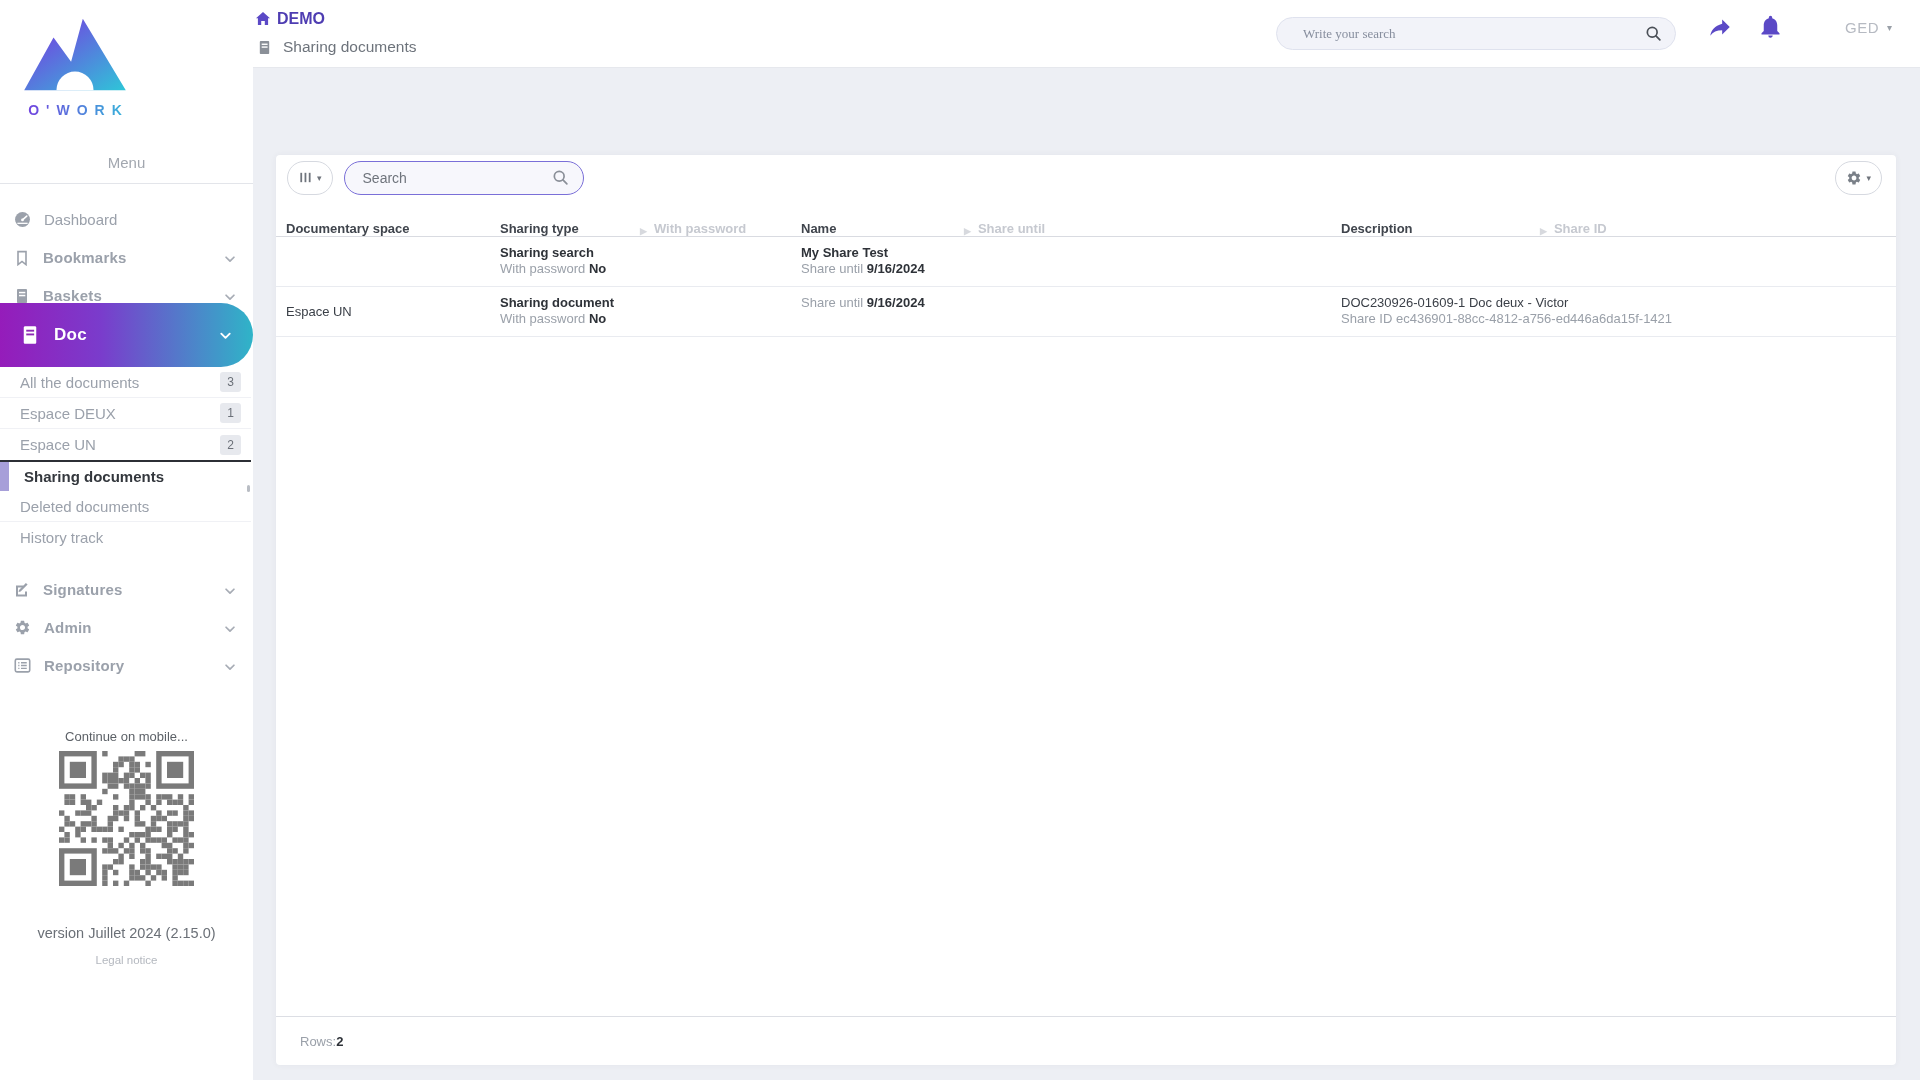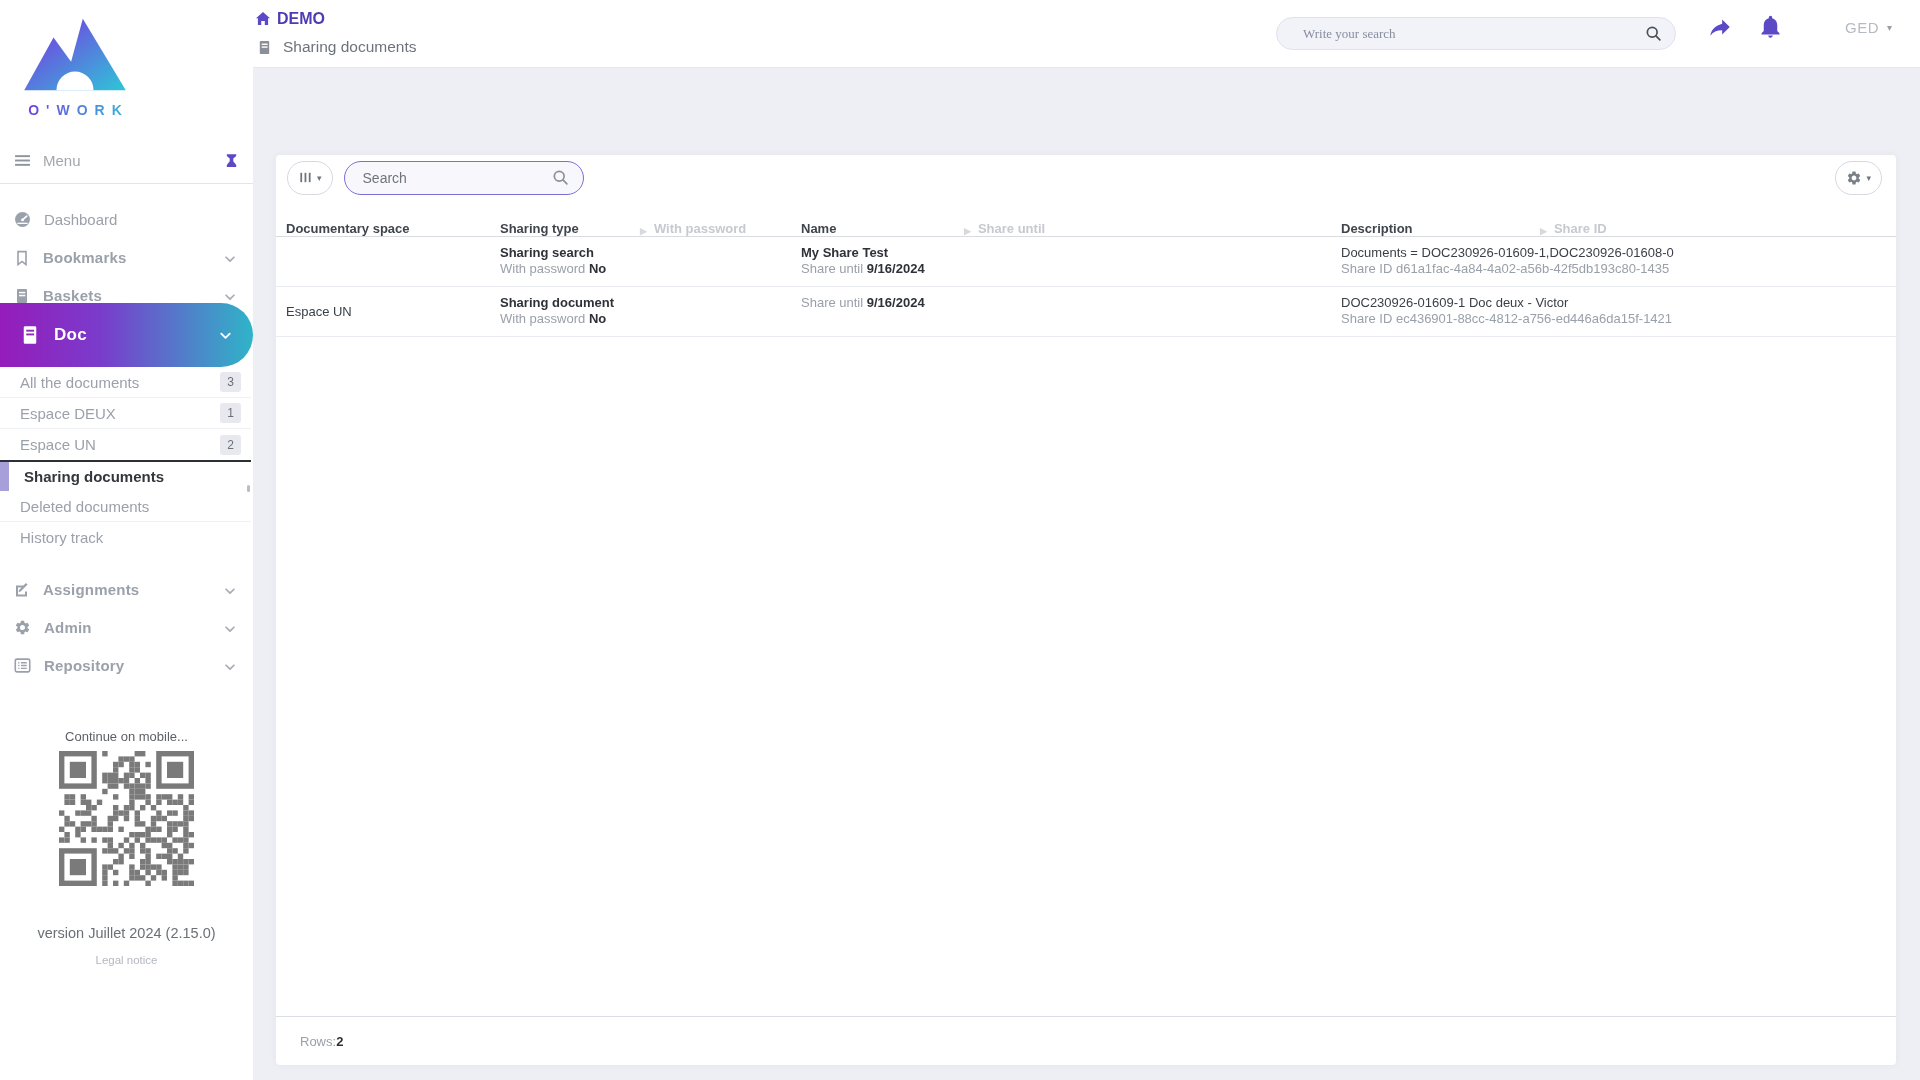--- a/index.html
+++ b/index.html
@@ -9,21 +9,21 @@
   .app { position:relative; width:1920px; height:1080px; background:#edeff4; }
 
   
   .sidebar { position:absolute; left:0; top:0; width:253px; height:1080px; background:#fff; z-index:2; }
 
   .logo-block { position:absolute; left:10px; top:12px; width:130px; text-align:center; }
   .logo-word { margin-top:2px; font-size:14px; font-weight:bold; letter-spacing:7px; padding-left:7px;
     background:linear-gradient(90deg,#7b2fe0,#2fc4d9);
     -webkit-background-clip:text; background-clip:text; color:transparent; }
 
-  .menu-row { position:absolute; left:0; top:142px; width:253px; height:36px; display:flex; align-items:center; padding:0 14px; gap:12px; cursor:pointer; }
+  .menu-row { position:absolute; left:0; top:142px; width:253px; height:36px; display:flex; align-items:center; padding:0 14px; gap:12px; cursor:pointer;flex-direction:column; }
   .menu-row .label { font-size:15px; color:#a2a7af; }
   .menu-pin { margin-left:auto; color:#5b49c6; }
 
   .sidebar-divider { position:absolute; left:0; top:183px; width:253px; border-top:1px solid #e3e5ea; }
 
   .nav-top { position:absolute; left:0; top:190px; width:253px; }
   .nav-bottom { position:absolute; left:0; top:560px; width:253px; }
   .nav-item { height:38px; display:flex; align-items:flex-end; gap:13px; padding:0 16px 0 14px; color:#9ba1ab; cursor:pointer; }
   .nav-item .label { font-size:15px; }
   .nav-item.bold .label { font-weight:bold; letter-spacing:.2px; }
@@ -255,21 +255,21 @@
         <span>History track</span>
       </div>
       <div class="scroll-dot"></div>
     </div>
 
     <nav class="nav-bottom">
       <div class="nav-item bold">
         <svg class="ic" width="16" height="16">
             <use href="#i-pen" fill="currentColor"></use>
           </svg>
-        <span class="label">Assignments</span>
+        <span class="label">Signatures</span>
         <svg class="ic chev" width="14" height="14">
             <use href="#i-chev"></use>
           </svg>
       </div>
       <div class="nav-item bold">
         <svg class="ic" width="17" height="17">
             <use href="#i-gear" fill="currentColor"></use>
           </svg>
         <span class="label">Admin</span>
         <svg class="ic chev" width="14" height="14">
@@ -608,24 +608,20 @@
       <div class="cell">
         <span class="title">Sharing search</span>
         <span class="sub"><span class="lab">With password</span> <span class="val">No</span></span>
       </div>
       <div class="cell"></div>
       <div class="cell">
         <span class="title">My Share Test</span>
         <span class="sub"><span class="lab">Share until</span> <span class="val">9/16/2024</span></span>
       </div>
       <div class="cell"></div>
-      <div class="cell">
-        <span class="plain">Documents = DOC230926-01609-1,DOC230926-01608-0</span>
-        <span class="sub"><span class="gray">Share ID</span> <span class="gray">d61a1fac-4a84-4a02-a56b-42f5db193c80-1435</span></span>
-      </div>
       <div class="cell"></div>
     </div>
 
     <div class="tgrid trow">
       <div class="cell vcenter">
           <span class="plain">Espace UN</span>
         </div>
       <div class="cell">
         <span class="title">Sharing document</span>
         <span class="sub"><span class="lab">With password</span> <span class="val">No</span></span>

